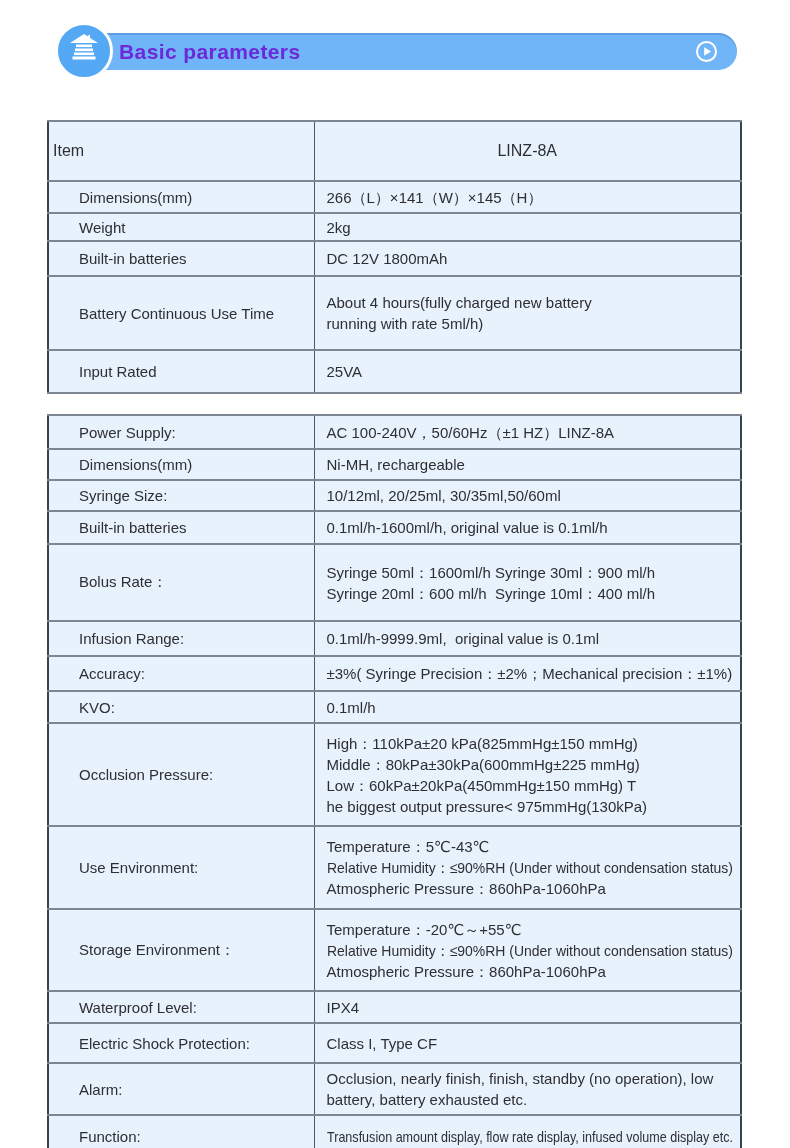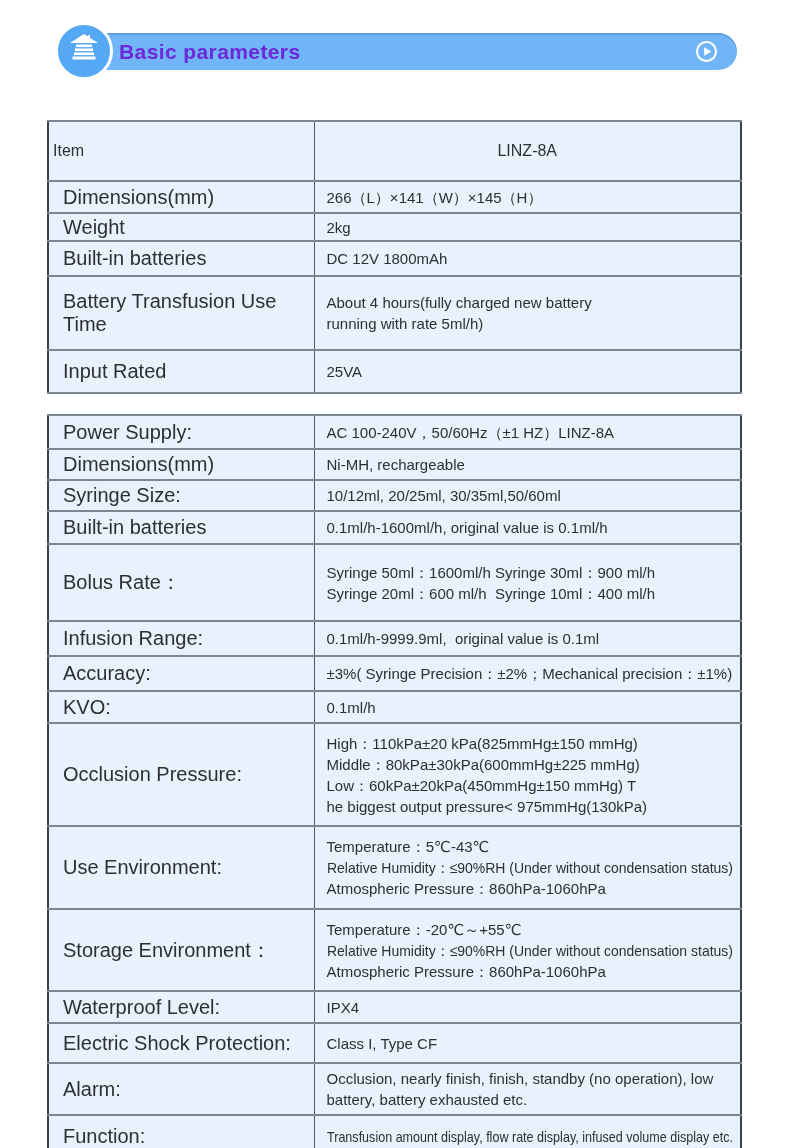--- a/index.html
+++ b/index.html
@@ -36,21 +36,21 @@
 
   .spec-table th, .spec-table td {
     background:#e8f2fc; vertical-align:middle; color:#2d2f33; overflow:hidden;
     border-top:2px solid #7b8691; border-bottom:2px solid #7b8691;
     border-left:1.5px solid #4d5862; border-right:1.5px solid #4d5862;
   }
   .spec-table th { font-weight:normal; font-size:16px; height:56px; }
   .item-cell  { text-align:left; padding-left:4px; }
   .model-cell { text-align:center; }
 
-  .label-cell { padding-left:14px; padding-right:6px; font-size:20px; }
+  .label-cell { padding-left:30px; padding-right:6px; font-size:15px; }
   .value-cell { padding-left:12px; padding-right:8px; font-size:15px;margin-top:30px; }
   .value-line { display:block; white-space:pre; line-height:21px; }
 
   
   #table-top .r0 { height:32px; }  #table-top .r1 { height:28px; }
   #table-top .r2 { height:35px; }  #table-top .r3 { height:74px; }
   #table-top .r4 { height:43px; }
 
   #table-bottom .r0 { height:34px; }  #table-bottom .r1 { height:31px; }
   #table-bottom .r2 { height:31px; }  #table-bottom .r3 { height:33px; }
@@ -116,21 +116,21 @@
             <div class="value-line">2kg</div>
           </td>
         </tr>
         <tr class="r2">
           <td class="label-cell">Built-in batteries</td>
           <td class="value-cell">
             <div class="value-line">DC 12V 1800mAh</div>
           </td>
         </tr>
         <tr class="r3">
-          <td class="label-cell">Battery Transfusion Use Time</td>
+          <td class="label-cell">Battery Continuous Use Time</td>
           <td class="value-cell">
             <div class="value-line">About 4 hours(fully charged new battery</div>
             <div class="value-line">running with rate 5ml/h)</div>
           </td>
         </tr>
         <tr class="r4">
           <td class="label-cell">Input Rated</td>
           <td class="value-cell">
             <div class="value-line">25VA</div>
           </td>

